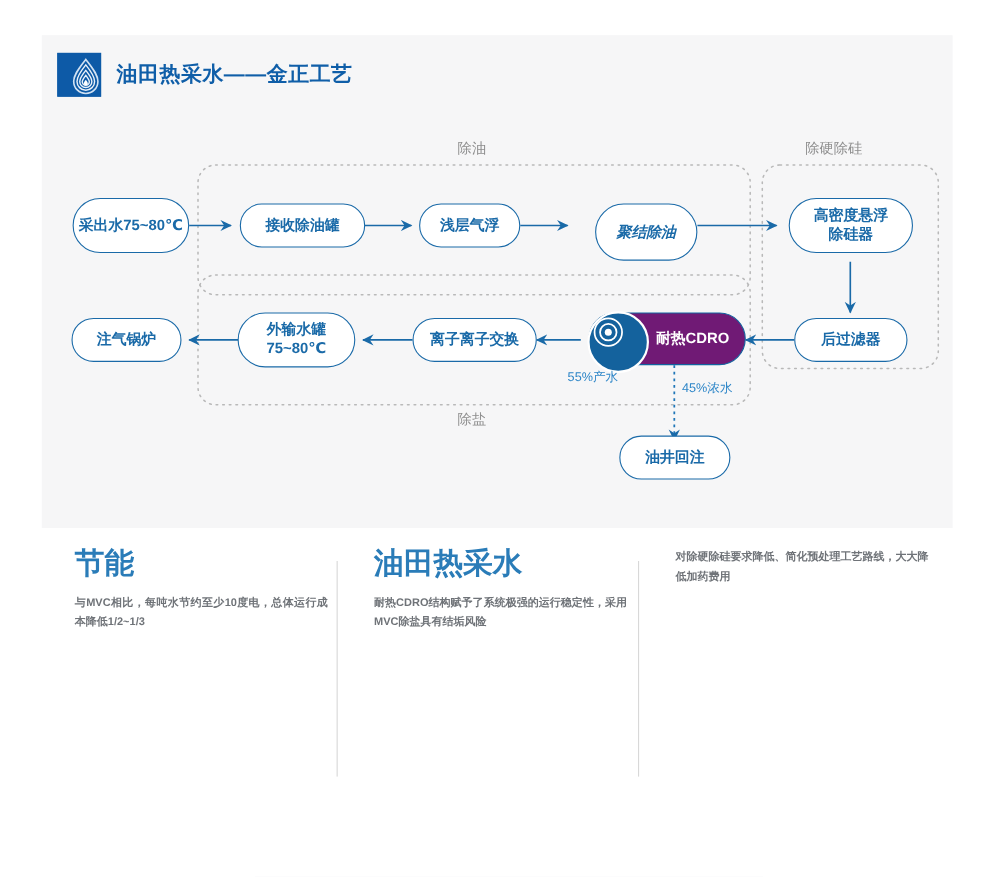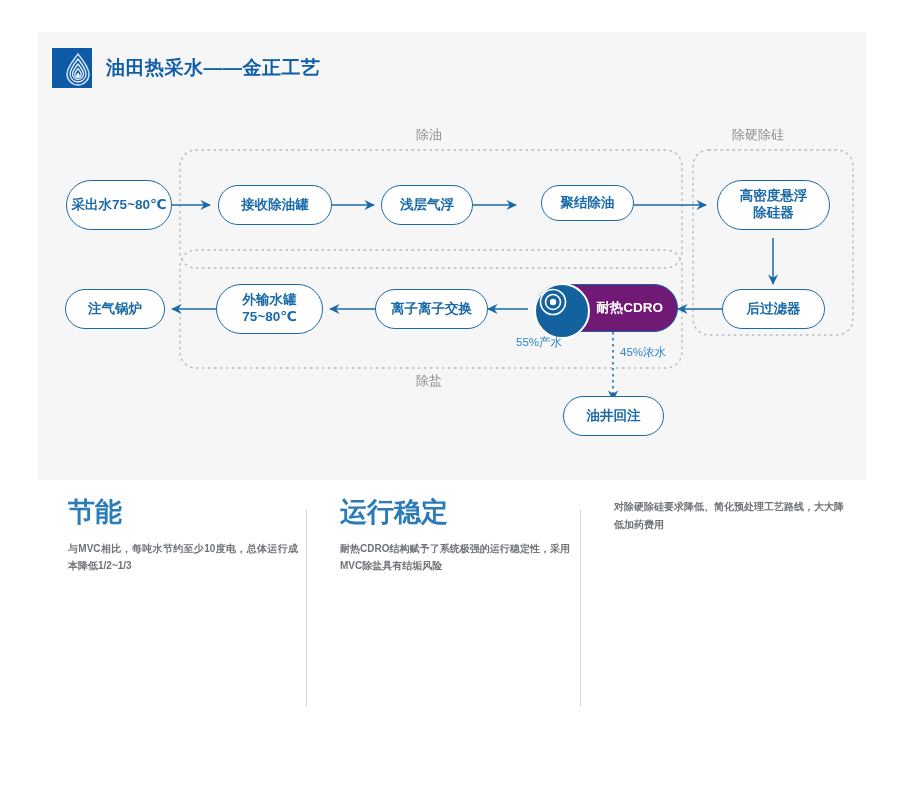--- a/index.html
+++ b/index.html
@@ -134,21 +134,21 @@
     </div>
 
     <div class="node" style="left:180px;top:153px;width:114px;height:40px;">
       <span>接收除油罐</span>
     </div>
 
     <div class="node" style="left:343px;top:153px;width:92px;height:40px;">
       <span>浅层气浮</span>
     </div>
 
-    <div class="node" style="left:503px;top:153px;width:93px;height:36px;">
+    <div class="node" style="left:503px;top:153px;width:93px;height:52px;font-style:italic;">
       <span>聚结除油</span>
     </div>
 
     <div class="node" style="left:679px;top:148px;width:113px;height:50px;flex-direction:column;">
       <span>高密度悬浮</span>
       <span class="l2">除硅器</span>
     </div>
 
     <div class="node" style="left:684px;top:257px;width:103px;height:40px;">
       <span>后过滤器</span>
@@ -190,21 +190,21 @@
 
     <div class="divider" style="left:306px;"></div>
     <div class="divider" style="left:580px;"></div>
 
     <div class="fcol" style="left:68px;">
       <h3>节能</h3>
       <p>与MVC相比，每吨水节约至少10度电，总体运行成本降低1/2~1/3</p>
     </div>
 
     <div class="fcol" style="left:340px;">
-      <h3>运行稳定</h3>
+      <h3>油田热采水</h3>
       <p>耐热CDRO结构赋予了系统极强的运行稳定性，采用MVC除盐具有结垢风险</p>
     </div>
 
     <div class="fcol" style="left:614px;">
       <p>对除硬除硅要求降低、简化预处理工艺路线，大大降低加药费用</p>
     </div>
   </div>
 
 </div>
 

